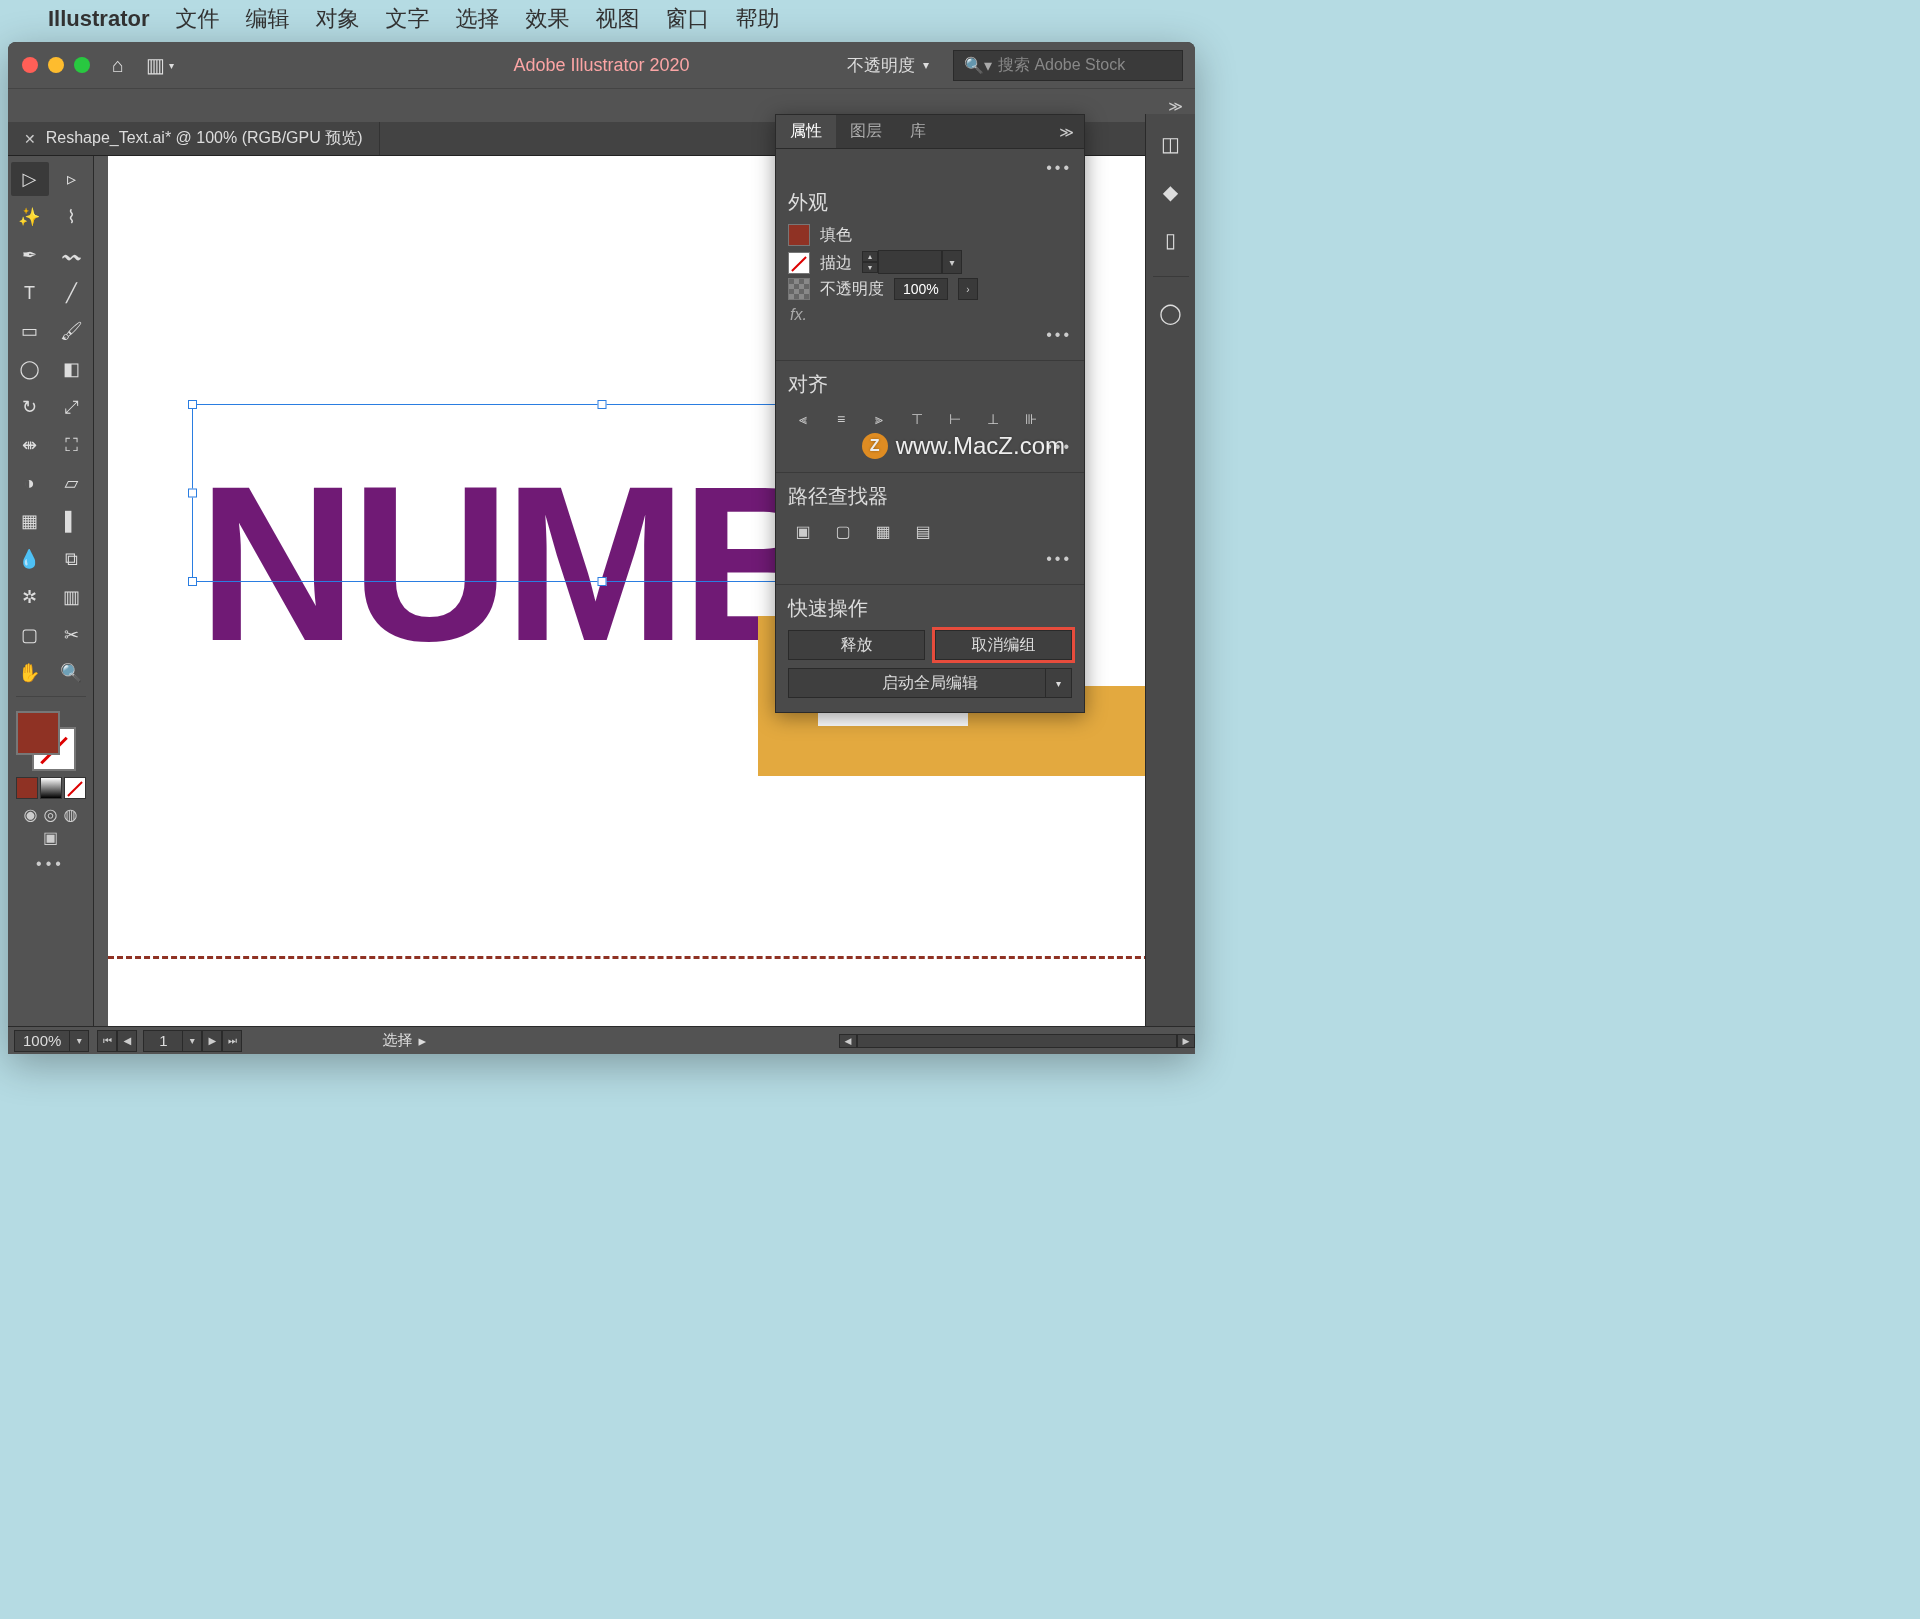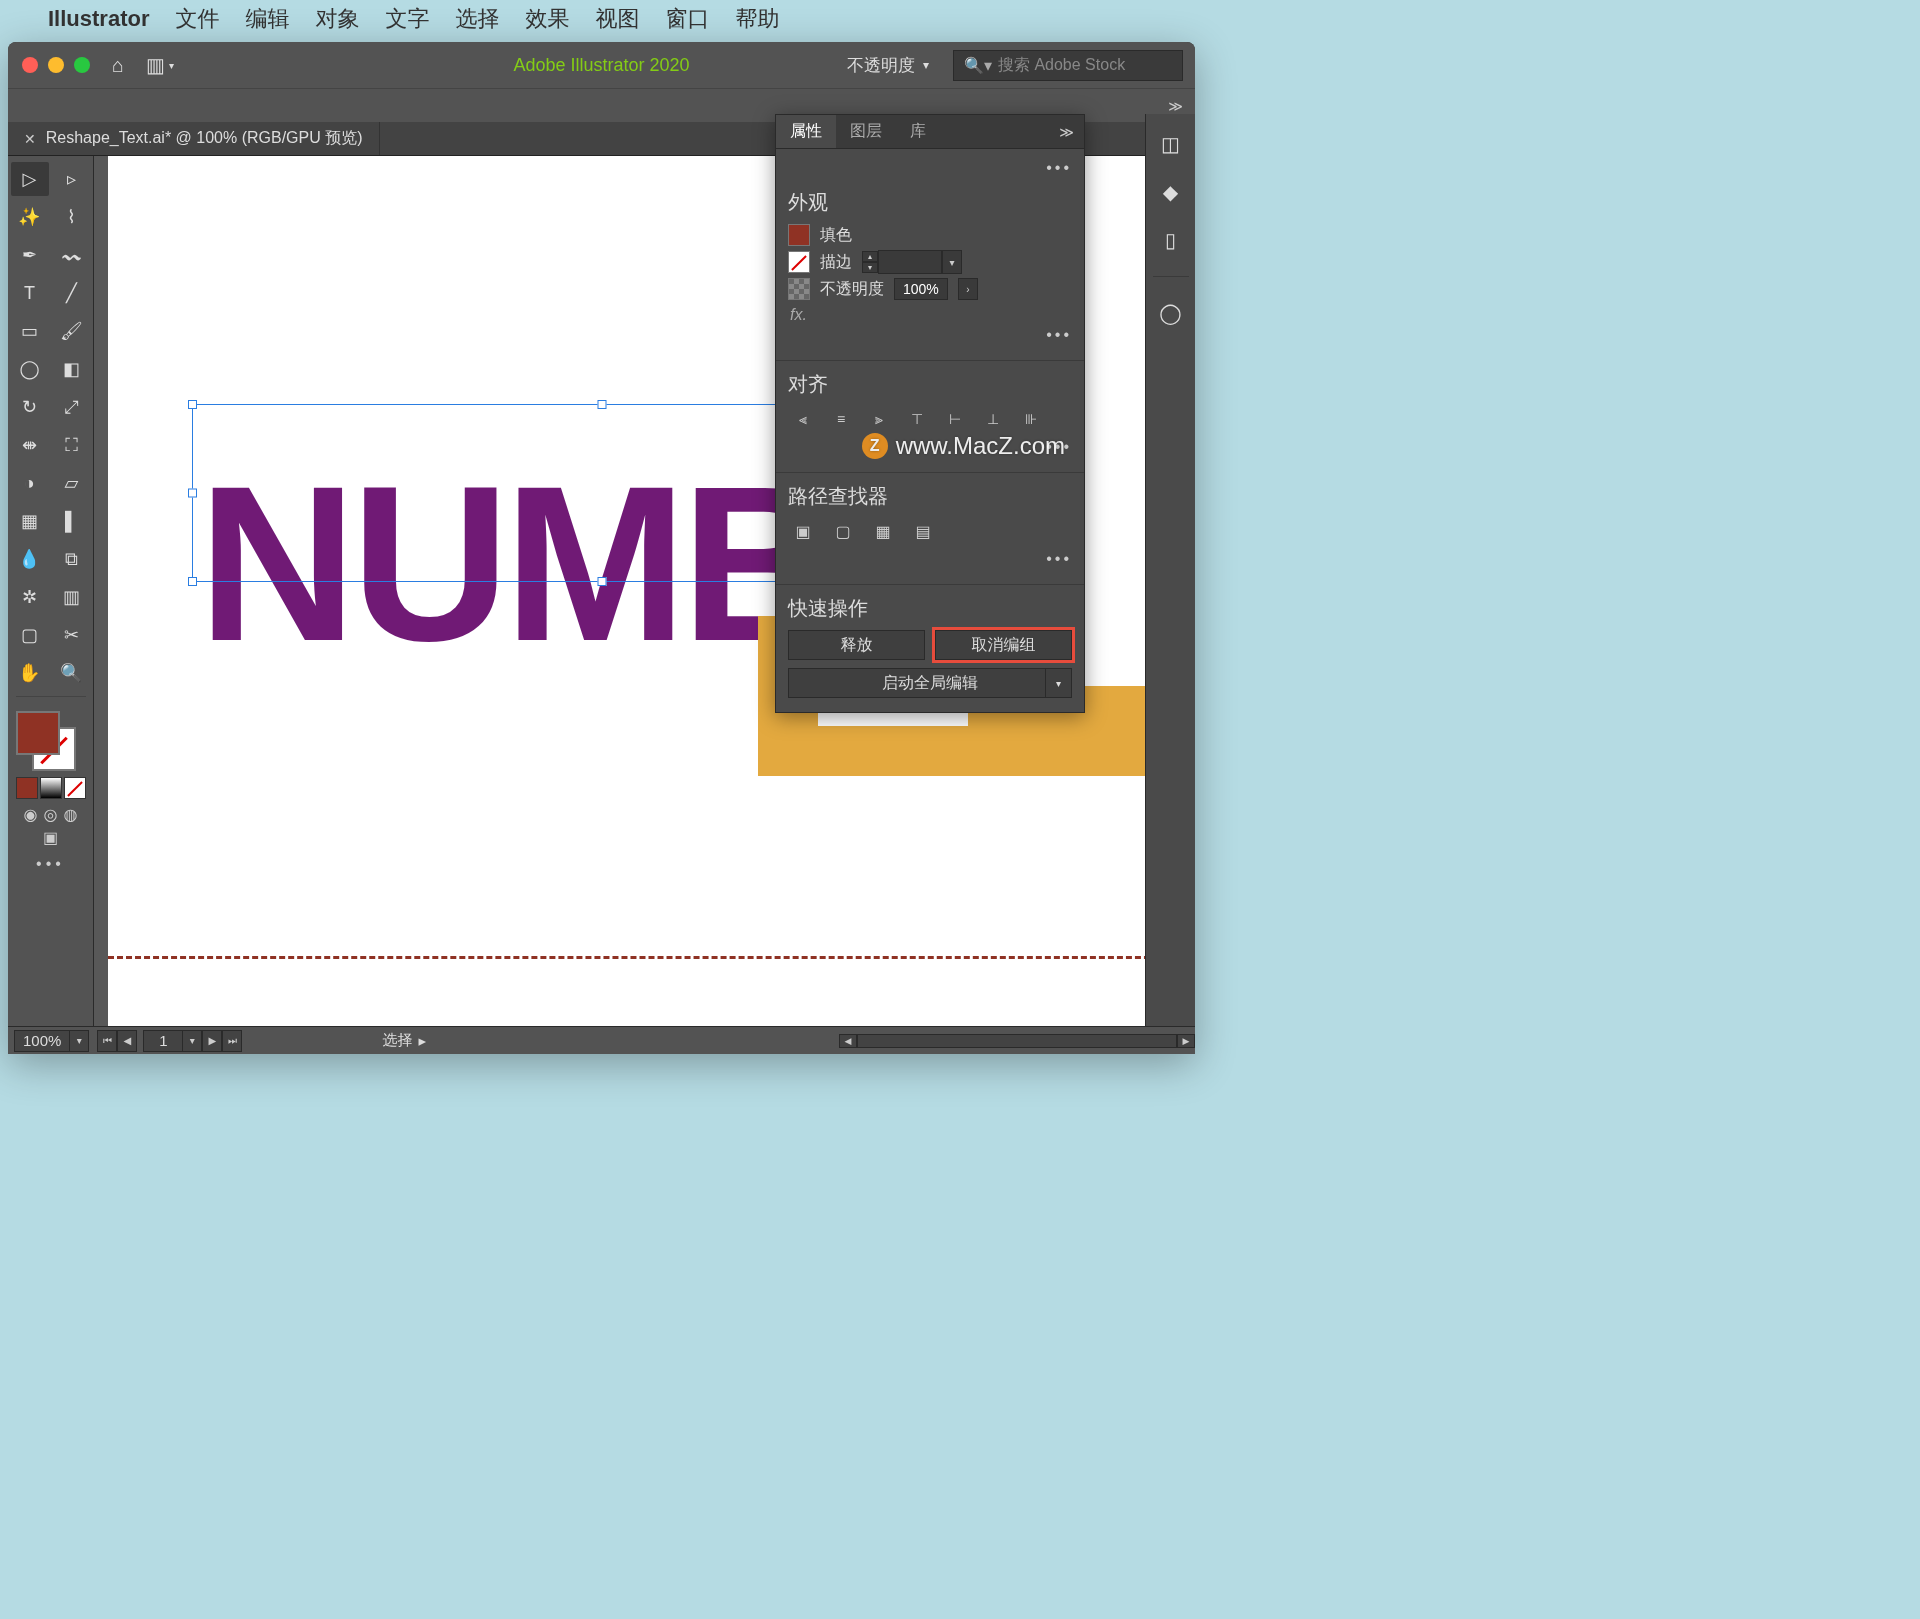--- a/index.html
+++ b/index.html
@@ -16,21 +16,21 @@
 
 
 .titlebar { height: 46px; background: #535353; display: flex; align-items: center; position: relative; }
 .traffic { display: flex; gap: 10px; margin-left: 14px; }
 .traffic .dot { width: 16px; height: 16px; border-radius: 50%; }
 .dot.red { background: #ff5f57; }
 .dot.yel { background: #febc2e; }
 .dot.grn { background: #28c840; }
 .titlebar .home-icon, .titlebar .layout-icon { margin-left: 22px; color: #ddd; font-size: 20px; }
 .titlebar .layout-icon { display:flex; align-items:center; gap:4px;}
-.titlebar .title-text { position: absolute; left: 50%; transform: translateX(-50%); color: #84cc16; font-size: 18px; }
+.titlebar .title-text { position: absolute; left: 50%; transform: translateX(-50%); color: #fca5a5; font-size: 18px; }
 .titlebar .right-tools { margin-left: auto; display: flex; align-items: center; gap: 14px; margin-right: 12px; }
 .workspace-sel { color: #ddd; font-size: 17px; display: flex; align-items: center; gap: 8px; padding: 4px 10px; }
 .workspace-sel .caret { font-size: 12px; }
 .search-stock { background: #3a3a3a; border: 1px solid #2a2a2a; padding: 4px 10px; color: #888; font-size: 16px; width: 230px; display:flex; align-items:center; gap:6px;}
 .search-stock .mag { color:#aaa; }
 
 
 .control-strip { height: 34px; background: #535353; border-top: 1px solid #444; display:flex; align-items:center; justify-content:flex-end; padding-right:12px; color:#ccc;}
 .control-strip .chev { font-size:14px; }
 
@@ -80,21 +80,21 @@
 
 .right-panel { position:absolute; right:110px; top:72px; width:310px; background:#4a4a4a; border:1px solid #2a2a2a; box-shadow:0 4px 20px rgba(0,0,0,0.4);}
 .panel-tabs { display:flex; align-items:center; height:34px; background:#3a3a3a; border-bottom:1px solid #2a2a2a;}
 .ptab { padding:0 14px; height:100%; display:flex; align-items:center; color:#aaa; font-size:16px;}
 .ptab.active { background:#4a4a4a; color:#fff;}
 .panel-tabs .spacer{flex:1;}
 .panel-tabs .dd{color:#ccc; padding:0 10px; font-size:14px;}
 .panel-body { padding:8px 12px 14px; color:#ddd; }
 .panel-more { text-align:right; color:#ccc; letter-spacing:3px; font-size:16px; padding:2px 0 6px;}
 .section-title { font-size:20px; color:#ddd; margin:6px 0 8px;}
-.prop-row { display:flex; align-items:center; gap:10px; margin:4px 0;}
+.prop-row { display:flex; align-items:flex-end; gap:10px; margin:4px 0;}
 .sw-box { width:22px; height:22px; border:1px solid #777;}
 .sw-fill{background:#8f3224;}
 .sw-stroke{background:#fff;position:relative;}
 .sw-stroke::after{content:"";position:absolute;left:0;right:0;top:50%;height:2px;background:#d00;transform:rotate(-45deg);}
 .sw-opacity{background:repeating-conic-gradient(#888 0 25%, #666 0 50%) 0 0/10px 10px;}
 .stepper { display:flex; align-items:center;}
 .stepper .updn{display:flex;flex-direction:column;gap:0;}
 .stepper .ar{width:16px;height:11px;background:#3a3a3a;border:1px solid #2a2a2a;font-size:8px;color:#ccc;display:flex;align-items:center;justify-content:center;}
 .stepper .val{width:64px;height:24px;background:#3a3a3a;border:1px solid #2a2a2a;color:#fff;font-size:14px;display:flex;align-items:center;justify-content:center;}
 .stepper .dd{width:20px;height:24px;background:#3a3a3a;border:1px solid #2a2a2a;color:#ccc;font-size:10px;display:flex;align-items:center;justify-content:center;}

